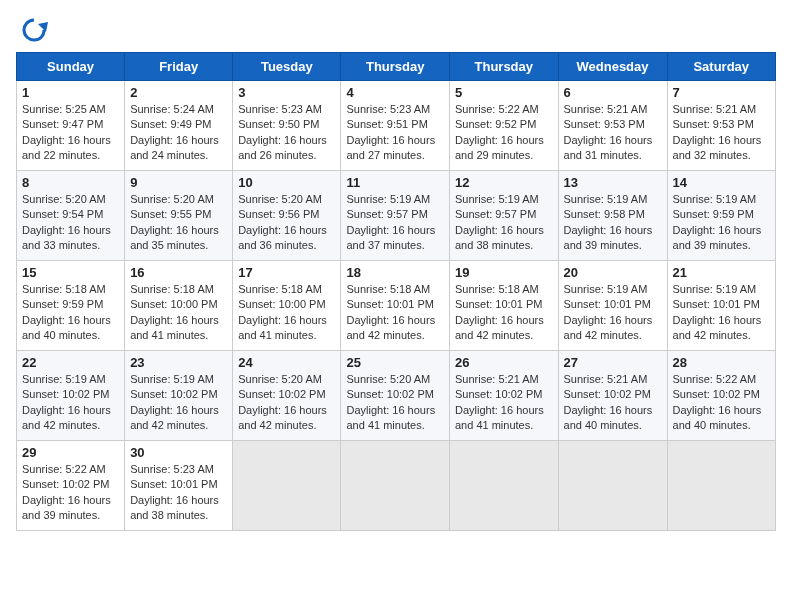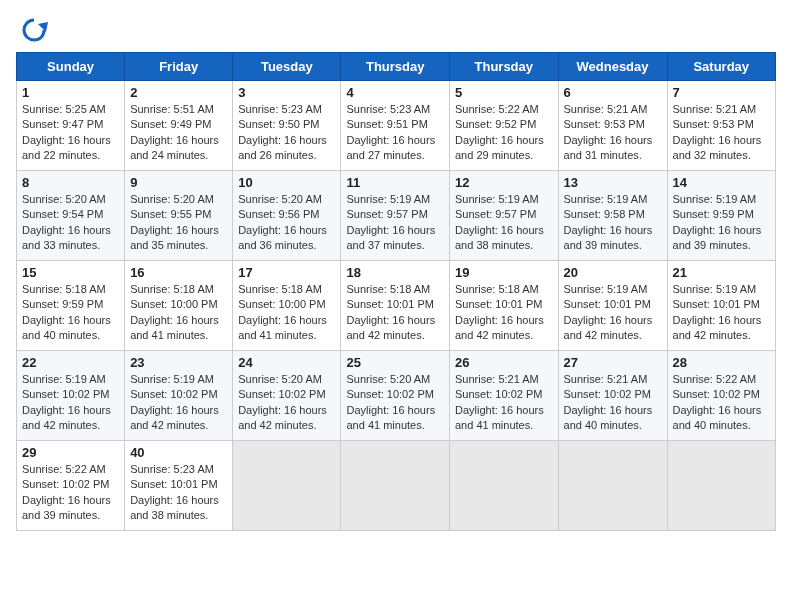--- a/index.html
+++ b/index.html
@@ -130,21 +130,21 @@
   <tr>
         <td>
           <span class="day-num">1</span>
           <div class="day-info" style="white-space: pre-line;">Sunrise: 5:25 AM
 Sunset: 9:47 PM
 Daylight: 16 hours
 and 22 minutes.</div>
         </td>
         <td>
           <span class="day-num">2</span>
-          <div class="day-info" style="white-space: pre-line;">Sunrise: 5:51 AM
+          <div class="day-info" style="white-space: pre-line;">Sunrise: 5:24 AM
 Sunset: 9:49 PM
 Daylight: 16 hours
 and 24 minutes.</div>
         </td>
         <td>
           <span class="day-num">3</span>
           <div class="day-info" style="white-space: pre-line;">Sunrise: 5:23 AM
 Sunset: 9:50 PM
 Daylight: 16 hours
 and 26 minutes.</div>
@@ -333,21 +333,21 @@
       </tr>
       <tr>
         <td>
           <span class="day-num">29</span>
           <div class="day-info" style="white-space: pre-line;">Sunrise: 5:22 AM
 Sunset: 10:02 PM
 Daylight: 16 hours
 and 39 minutes.</div>
         </td>
         <td>
-          <span class="day-num">40</span>
+          <span class="day-num">30</span>
           <div class="day-info" style="white-space: pre-line;">Sunrise: 5:23 AM
 Sunset: 10:01 PM
 Daylight: 16 hours
 and 38 minutes.</div>
         </td>
         <td class="empty-cell"></td>
         <td class="empty-cell"></td>
         <td class="empty-cell"></td>
         <td class="empty-cell"></td>
         <td class="empty-cell"></td>

